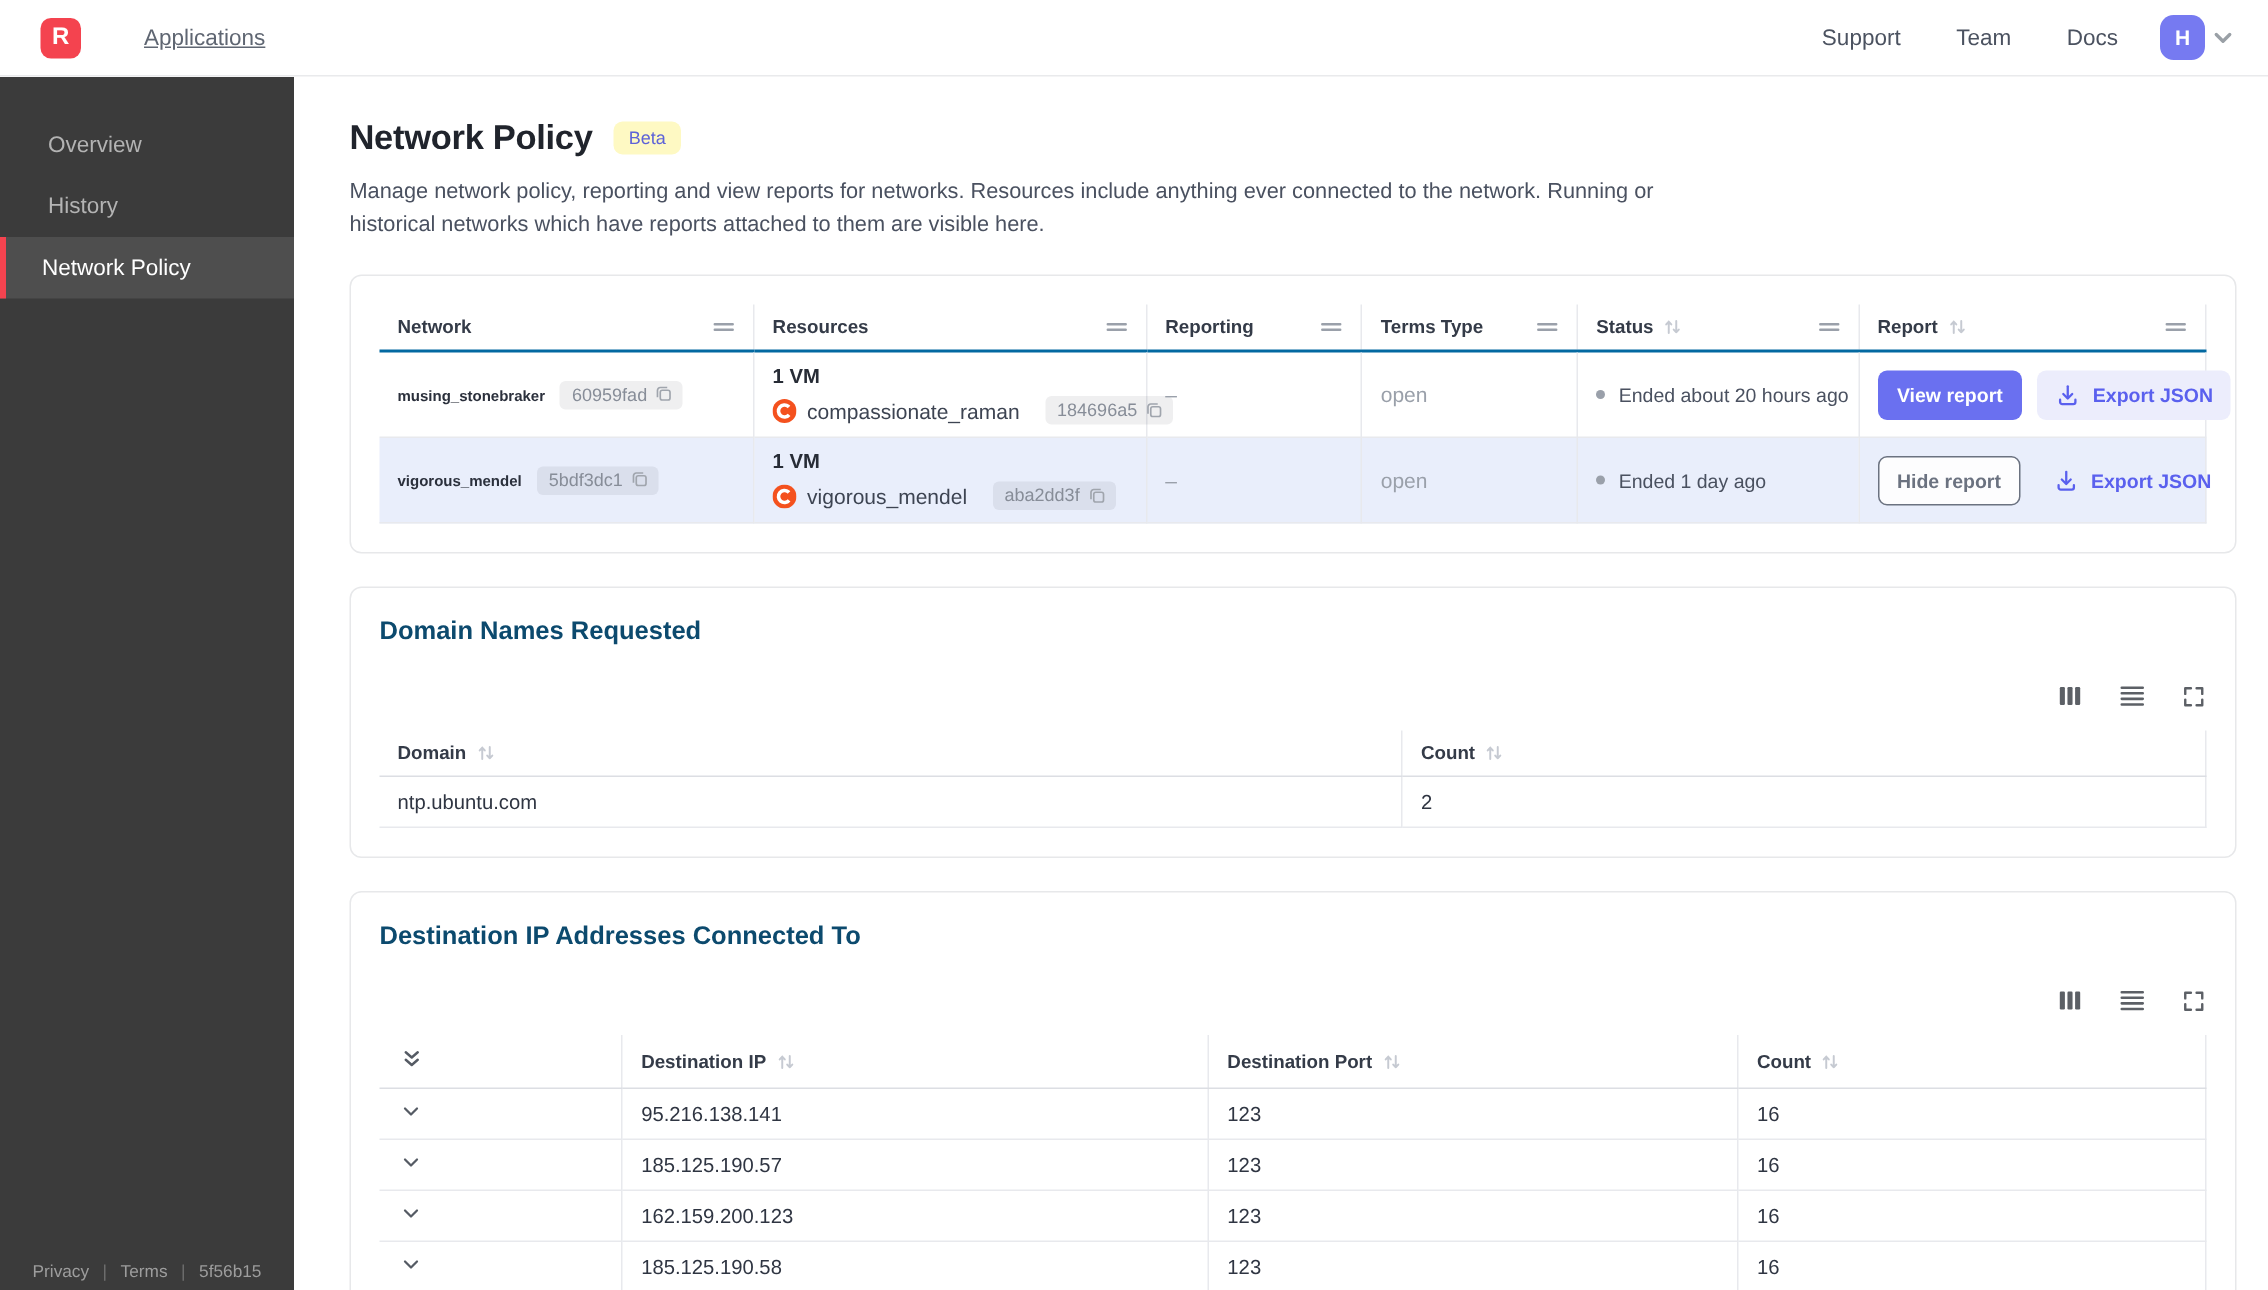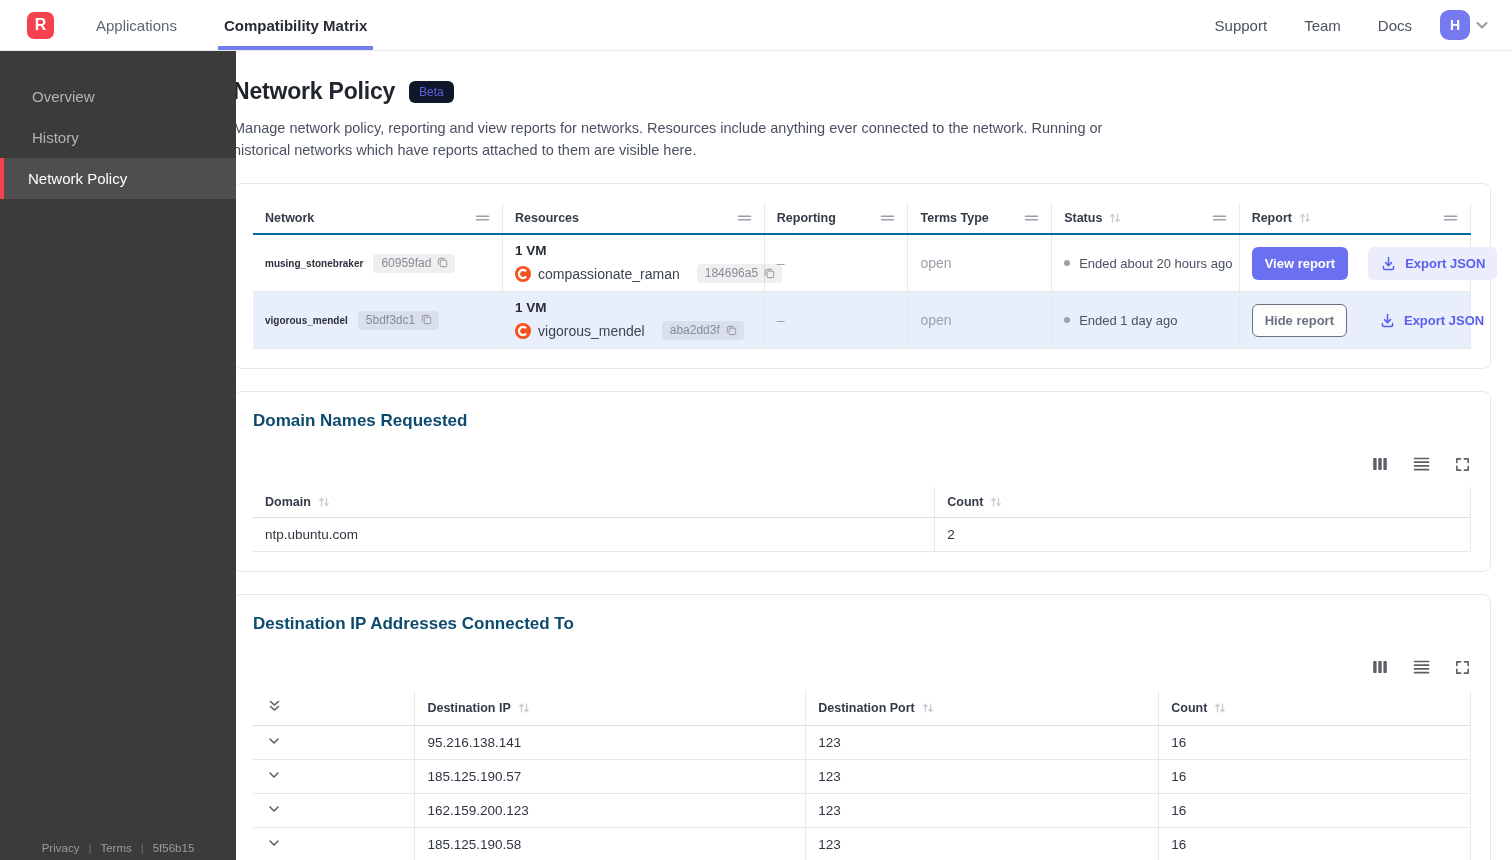--- a/index.html
+++ b/index.html
@@ -6,47 +6,47 @@
   html,body { width:1512px; height:860px; overflow:hidden; background:#fff;
     font-family:"Liberation Sans","DejaVu Sans",sans-serif; color:#2d3342; }
 
   
   .navbar { position:fixed; top:0; left:0; right:0; height:51px; background:#fff;
     border-bottom:1px solid #e9eaec; display:flex; align-items:center; padding:0 22px 0 27px; z-index:20; }
   .logo { width:27px; height:27px; border-radius:7px; background:#f4434f; color:#fff;
     font-weight:bold; font-size:16px; display:flex; align-items:center; justify-content:center; flex:0 0 auto; }
   .nav-tabs { display:flex; height:100%; margin-left:36px; gap:35px; }
   .nav-tab { display:flex; align-items:center; padding:0 6px; font-size:15px; color:#5f6672;
-    cursor:pointer; border-bottom:4px solid transparent; padding-top:4px; }
+    cursor:pointer; border-bottom:4px solid transparent; padding-top:4px;text-decoration:underline; }
   .nav-tab.active { color:#272c36; font-weight:bold; border-bottom-color:#757bf2; }
   .nav-spacer { flex:1; }
   .nav-links { display:flex; align-items:center; gap:37px; margin-right:28px; }
   .nav-link { font-size:15px; color:#4b5260; cursor:pointer; }
   .avatar { width:30px; height:30px; border-radius:9px; background:#767af1; color:#fff;
     font-size:14px; font-weight:600; display:flex; align-items:center; justify-content:center; cursor:pointer; }
   .avatar-caret { margin-left:4px; cursor:pointer; display:flex; align-items:center; }
 
   
-  .sidebar { position:fixed; top:51px; left:0; width:236px; bottom:0; background:#3b3b3b; z-index:10; }
+  .sidebar { position:fixed; top:51px; left:0; width:196px; bottom:0; background:#3b3b3b; z-index:10; }
   .side-nav { padding-top:25px; }
   .side-item { height:41px; display:flex; align-items:center; padding-left:28px; font-size:15px;
     color:#b3b3b3; cursor:pointer; border-left:4px solid transparent; }
   .side-item.active { background:#4e4e4e; color:#fff; font-weight:500; border-left-color:#f4434f; padding-left:24px; }
   .side-footer { position:absolute; bottom:6px; left:0; right:0; display:flex; justify-content:center;
     align-items:center; gap:9px; font-size:11.5px; color:#9d9d9d; }
   .side-footer .sep { color:#6f6f6f; }
   .side-footer span { cursor:default; }
   .side-footer .link { cursor:pointer; }
 
   
   .main { position:absolute; left:216px; top:51px; right:0; bottom:0; background:#fff;
     padding:27px 21px 0 17px; overflow:hidden; }
   .page-head { display:flex; align-items:center; gap:14px; }
   .page-title { font-size:23px; font-weight:bold; color:#20242c; letter-spacing:-0.2px; }
-  .beta-badge { background:#0f172a; color:#5d62d8; font-size:12px; font-weight:500;
+  .beta-badge { background:#fef9c3; color:#5d62d8; font-size:12px; font-weight:500;
     padding:4px 10px; border-radius:6px; }
   .page-desc { margin-top:12px; max-width:880px; font-size:14.5px; line-height:1.52; color:#4a5160; }
 
   .card { border:1px solid #e7e8ea; border-radius:8px; padding:19px; margin-top:22px; background:#fff; }
   .card-title { font-size:17px; font-weight:bold; color:#0c4a6e; }
   .card-toolbar { display:flex; justify-content:flex-end; align-items:center; gap:23px; margin-top:24px; }
   .tool-btn { cursor:pointer; display:flex; align-items:center; color:#5c6066; }
 
   table { width:100%; border-collapse:collapse; table-layout:fixed; }
   th { text-align:left; font-size:12.5px; color:#343b48; padding:8px 12px; }
@@ -63,21 +63,21 @@
   .net-name { font-weight:bold; font-size:10px; color:#2b303c; }
   .chip { background:rgba(28,34,46,0.07); color:#878d98; font-size:12px; border-radius:4px;
     padding:2px 6px 3px 8px; margin-left:10px; display:inline-flex; align-items:center; gap:5px; white-space:nowrap; }
   .copy-ic { cursor:pointer; display:inline-flex; }
   .vm-count { font-weight:bold; font-size:13.5px; color:#272c36; margin-bottom:6px; }
   .vm-line { display:flex; align-items:center; gap:7px; }
   .vm-name { font-size:14px; color:#3d4452; }
   .muted { color:#9aa0aa; }
   .status-cell { display:flex; align-items:center; gap:9px; font-size:13px; color:#4a5160; white-space:nowrap; }
   .status-dot { width:6px; height:6px; border-radius:50%; background:#9aa0aa; flex:0 0 auto; }
-  .report-cell { display:flex; align-items:flex-end; gap:20px; }
+  .report-cell { display:flex; align-items:flex-end; gap:10px; }
   .btn-primary { background:#6a70f0; color:#fff; border:none; font-weight:bold; font-size:13px;
     font-family:inherit; padding:9px 13px; border-radius:6px; cursor:pointer; white-space:nowrap; }
   .btn-outline { background:#fdfdfe; color:#6b7280; border:1.5px solid #6b7280; font-weight:600;
     font-size:13px; font-family:inherit; padding:8px 12px; border-radius:6px; cursor:pointer; white-space:nowrap; }
   .btn-export { background:#ecedfc; border:none; border-radius:6px; padding:8px 12px; cursor:pointer;
     display:inline-flex; align-items:center; gap:8px; color:#5a60ee; font-weight:bold; font-size:13px; font-family:inherit; white-space:nowrap; }
   tr.selected .btn-export { background:transparent; }
 
   
   .simple-table { margin-top:14px; }
@@ -86,21 +86,20 @@
   .expander-cell { padding-left:14px; }
   .chev { cursor:pointer; display:inline-flex; color:#555b64; }
 </style>
 </head>
 <body>
 
 <header class="navbar">
   <div class="logo">R</div>
   <nav class="nav-tabs">
     <div class="nav-tab">Applications</div>
-    <div class="nav-tab active">Compatibility Matrix</div>
   </nav>
   <div class="nav-spacer"></div>
   <nav class="nav-links">
     <span class="nav-link">Support</span>
     <span class="nav-link">Team</span>
     <span class="nav-link">Docs</span>
   </nav>
   <div class="avatar">H</div>
   <span class="avatar-caret">
     <svg width="16" height="16" viewBox="0 0 16 16" fill="none" stroke="#9aa0a6" stroke-width="2.2" stroke-linecap="round" stroke-linejoin="round">

